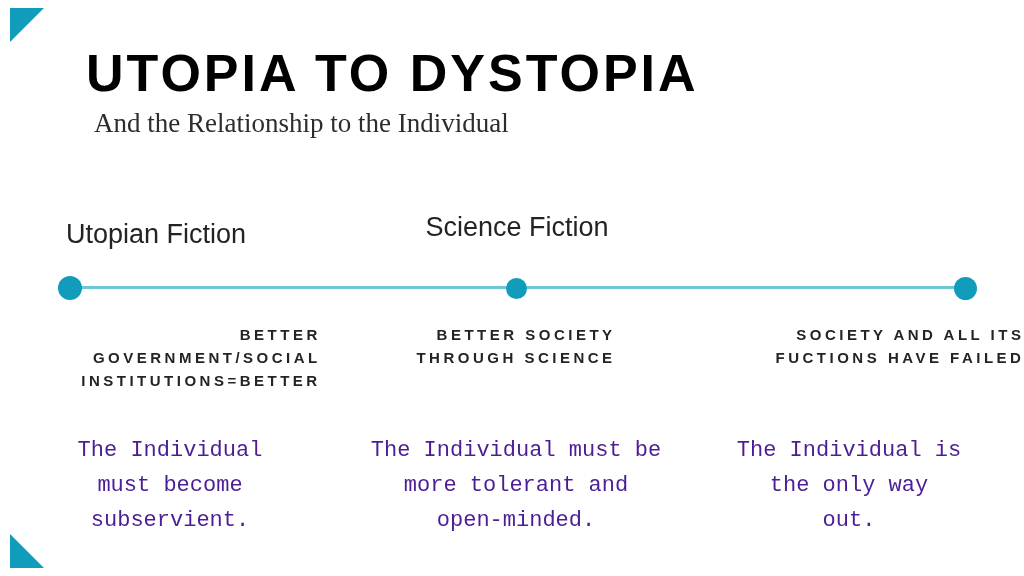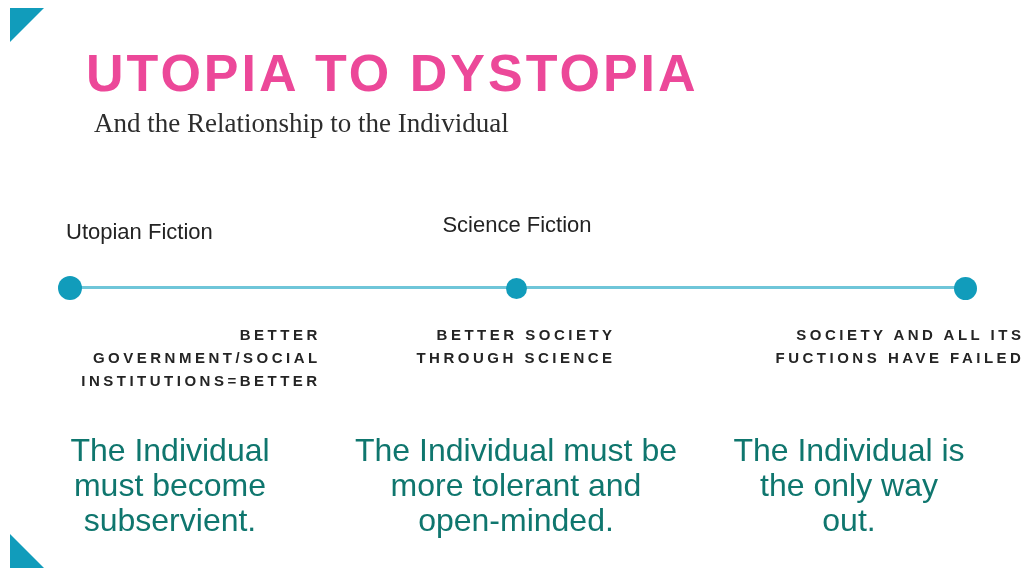--- a/index.html
+++ b/index.html
@@ -37,37 +37,37 @@
   }
   
   .title {
     position: absolute;
     left: 86px;
     top: 46px;
     font-size: 52px;
     font-weight: 700;
     letter-spacing: 3px;
     line-height: 1.05;
-    color: #ec4899;
+    color: #000000;
     white-space: nowrap;
   }
   .subtitle {
     position: absolute;
     left: 94px;
     top: 107px;
     font-family: "Liberation Serif", serif;
     font-size: 27px;
     line-height: 1.2;
     color: #2d2d2d;
     white-space: nowrap;
   }
   
   .stage-label {
     position: absolute;
-    font-size: 22px;
+    font-size: 27px;
     line-height: 1.1;
     color: #232323;
     white-space: nowrap;
     text-align: right;
   }
   .stage-label.s1 { left: 66px;  top: 220px; }
   .stage-label.s2 { left: 517px; top: 213px; transform: translateX(-50%); }
   .stage-label.s3 { left: 851px; top: 213px; transform: translateX(-50%); }
   
   .timeline-line {
@@ -101,24 +101,24 @@
   }
   .stage-heading.h1 { left: 201px; }
   .stage-heading.h2 { left: 516px; }
   .stage-heading.h3 { left: 900px; }
   
   .stage-body {
     position: absolute;
     top: 433px;
     transform: translateX(-50%);
     text-align: center;
-    font-family: Liberation Sans, sans-serif;
-    font-size: 32px;
+    font-family: Liberation Mono, monospace;
+    font-size: 22px;
     line-height: 35px;
-    color: #0f766e;
+    color: #4c1d95;
     white-space: nowrap;
   }
   .stage-body.b1 { left: 170px; }
   .stage-body.b2 { left: 516px; }
   .stage-body.b3 { left: 849px; }
 </style>
 </head>
 <body>
 
 <div class="slide">

